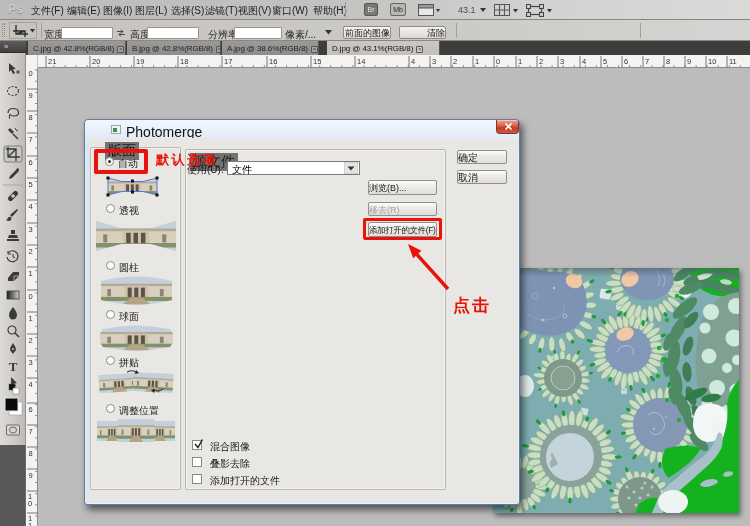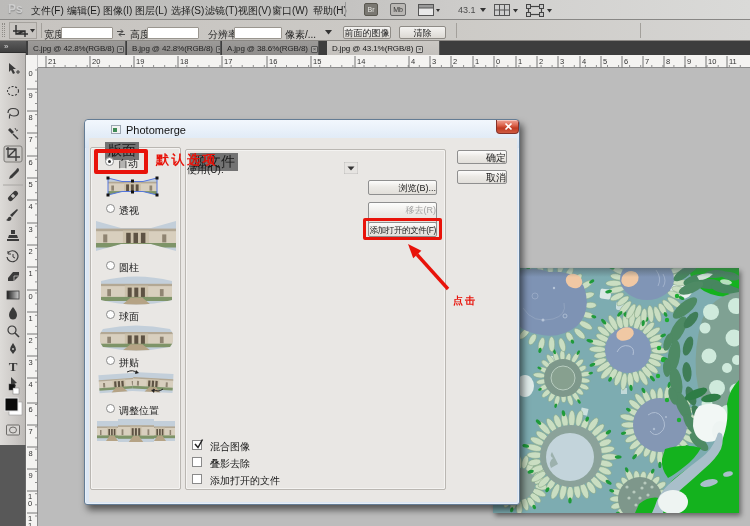--- a/index.html
+++ b/index.html
@@ -3,49 +3,49 @@
 *{margin:0;padding:0;box-sizing:border-box}
 html,body{width:750px;height:526px}
 body{position:relative;font-family:"Liberation Sans",sans-serif;overflow:hidden;background:#bcbcbc;-webkit-font-smoothing:antialiased}
 .abs{position:absolute}
 
 #menubar{left:0;top:0;width:750px;height:20px;background:linear-gradient(90deg,#bcbbb9 0%,#c3c2c0 45%,#d2d1cf 70%,#dadad8 100%);border-bottom:1px solid #888785;font-size:10px;color:#1d1d1d}
 #menubar .mi{position:absolute;top:4px;white-space:nowrap}
 #pslogo{position:absolute;left:8px;top:2px;font-size:12px;font-weight:bold;color:#cecece;text-shadow:0 1px 1px #8a8a8a;letter-spacing:0}
 #optbar{left:0;top:20px;width:750px;height:21px;background:linear-gradient(90deg,#c7c4c0 0%,#cccac6 60%,#d6d5d3 100%);border-bottom:1px solid #8b8884;font-size:10px;color:#1d1d1d}
 .inp{position:absolute;top:7px;height:12px;background:#fff;border:1px solid #9a968f;border-radius:1px}
-.obtn{position:absolute;top:6px;height:13px;background:linear-gradient(#f4f3f1,#dcd9d4);border:1px solid #8e8b86;border-radius:2px;font-size:9px;text-align:center;color:#1d1d1d}
+.obtn{position:absolute;top:6px;height:13px;background:linear-gradient(#f4f3f1,#dcd9d4);border:1px solid #8e8b86;border-radius:2px;font-size:9px;text-align:right;color:#1d1d1d}
 .olbl{position:absolute;top:8px}
 .osep{position:absolute;top:3px;width:1px;height:15px;background:#a3a09b}
 
 #tabbar{left:26px;top:41px;width:724px;height:14px;background:#3d3d3d}
 .tab{position:absolute;top:0;height:14px;font-size:8px;letter-spacing:-0.1px;color:#242424;padding-top:3px;padding-left:5px;white-space:nowrap;overflow:hidden;background:linear-gradient(#9c9a98,#8f8d8b);border-right:1px solid #585858}
 .tab .x{display:inline-block;width:7px;height:7px;border:1px solid #555;border-radius:1px;font-size:6px;line-height:5px;text-align:center;color:#444;margin-left:3px;background:#a6a4a2}
 #toolhead{left:0;top:41px;width:26px;height:12px;background:linear-gradient(#5c5c5c,#404040);color:#ddd;font-size:8px;line-height:11px;padding-left:4px;border-bottom:1px solid #2e2e2e}
 #toolbody{left:0;top:53px;width:26px;height:392px;background:linear-gradient(90deg,#dddbd8,#ccc9c6 60%,#bdbab7);border-right:1px solid #908e8b}
 #tooldark{left:0;top:445px;width:26px;height:81px;background:#585858;border-right:1px solid #6a6a6a}
 
 #hruler{left:26px;top:55px;width:724px;height:13px;background:#f4f3f1;border-bottom:1px solid #8b8b8b}
 #vruler{left:26px;top:68px;width:12px;height:458px;background:#f4f3f1;border-right:1px solid #8b8b8b}
 #rcorner{left:26px;top:55px;width:12px;height:13px;background:#f4f3f1;border-right:1px solid #c5c5c5;z-index:2}
 #canvas{left:38px;top:68px;width:712px;height:458px;background:#bcbcbc}
 
 #dlg{left:84px;top:119px;width:436px;height:386px;background:#dbe6f4;border:1px solid #647c94;border-radius:4px 4px 3px 3px;box-shadow:3px 5px 7px rgba(0,0,0,0.55),0 0 0 1px rgba(255,255,255,0.35) inset}
-#dlgtitle{position:absolute;left:0;top:0;width:100%;height:28px;font-size:11px;color:#111;border-radius:4px 4px 0 0;background:linear-gradient(#f2f7fd,#d8e5f3)}
+#dlgtitle{position:absolute;left:0;top:0;width:100%;height:28px;font-size:14px;color:#111;border-radius:4px 4px 0 0;background:linear-gradient(#f2f7fd,#d8e5f3)}
 #dlgtitle .txt{position:absolute;left:41px;top:4px}
 #dlgicon{position:absolute;left:26px;top:5px;width:10px;height:9px;background:#f2f2f2;border:1px solid #9aa5b0}
 #dlgicon i{position:absolute;left:1px;top:2px;width:4px;height:4px;background:#3f8a55}
 #dlgclose{position:absolute;left:411px;top:0;width:23px;height:14px;background:linear-gradient(#f0a396,#dd6750 40%,#c03a22 62%,#cf5b42);border:1px solid #85322a;border-top:none;border-radius:0 3px 4px 4px;box-shadow:0 1px 0 rgba(255,255,255,0.4) inset;color:#fff;font-size:8px;text-align:center;line-height:13px;font-weight:bold}
 #dlgbody{position:absolute;left:4px;top:18px;width:428px;height:364px;background:#e9e7e4;border-radius:1px}
 .grp{position:absolute;border:1px solid #bab7b2;border-radius:2px;box-shadow:0 0 0 1px #f4f3f1 inset}
 .grplbl{position:absolute;font-size:14px;color:#1a1a1a;background:#737373;padding:0 3px}
 .radio{position:absolute;width:9px;height:9px;border-radius:50%;background:#fdfdfd;border:1px solid #8a8a8a}
 .radio.sel::after{content:"";position:absolute;left:2px;top:2px;width:3px;height:3px;border-radius:50%;background:#2f2f2f}
 .rlbl{position:absolute;font-size:10px;color:#1a1a1a;white-space:nowrap}
-.btn{position:absolute;background:linear-gradient(#fdfdfc,#eceae6 45%,#e2dfda);border:1px solid #8f8f8f;border-radius:2px;font-size:9px;color:#1c1c1c;text-align:right;white-space:nowrap;overflow:hidden}
+.btn{position:absolute;background:linear-gradient(#fdfdfc,#eceae6 45%,#e2dfda);border:1px solid #8f8f8f;border-radius:2px;font-size:9px;color:#1c1c1c;text-align:left;white-space:nowrap;overflow:hidden}
 .chk{position:absolute;width:10px;height:10px;background:#fff;border:1px solid #8a8a8a}
 
 .ann{position:absolute;border:3px solid #e8130a;border-radius:2px;z-index:60}
 .anntxt{position:absolute;color:#e8130a;font-weight:bold;z-index:60}
 </style></head>
 <body>
 
 <div class="abs" id="menubar">
   <span class="mi" style="left:31px">文件(F)</span>
   <span class="mi" style="left:67px">编辑(E)</span>
@@ -992,26 +992,27 @@
         <rect x="16.9" y="9.2" width="2.0" height="7.6" fill="#5d5243"></rect>
         <rect x="20.2" y="9.2" width="2.0" height="7.6" fill="#5d5243"></rect>
         <rect x="3.6" y="10.3" width="1.8" height="5.8" fill="#8f8472"></rect>
         <rect x="29.5" y="10.3" width="1.8" height="5.8" fill="#8f8472"></rect>
         <rect y="16.6" width="36" height="3.2" fill="#7e9468"></rect>
         <path d="M10.8 23 L15.1 17.0 L20.9 17.0 L25.2 23 Z" fill="#b5a385"></path>
       </g>
     </svg>
 
   <span class="rlbl" style="left:187px;top:163px">使用(U):</span>
+  <span style="position:absolute;left:227px;top:161px;width:133px;height:14px;background:#fff;border:1px solid #7b7b7b;font-size:10px;padding:1px 0 0 4px">文件</span>
   <svg style="position:absolute;left:344px;top:162px;z-index:51" width="14" height="12">
       <rect x="0" y="0" width="14" height="12" fill="#e6e4e1" stroke="#9a9a9a" stroke-width="0.5"></rect>
       <path d="M3.5 4.5 l7 0 l-3.5 4 Z" fill="#333"></path>
     </svg>
   <span class="btn" style="left:368px;top:180px;width:69px;height:15px;line-height:14px">浏览(B)...</span>
-  <span class="btn" style="left:368px;top:202px;width:69px;height:26px;line-height:14px;color:#a2a2a2">移去(R)</span>
+  <span class="btn" style="left:368px;top:202px;width:69px;height:14px;line-height:14px;color:#a2a2a2">移去(R)</span>
   <span class="btn" style="left:368px;top:222px;width:69px;height:15px;line-height:14px;font-size:8.5px;letter-spacing:-0.4px">添加打开的文件(F)</span>
 
   <span class="chk" style="left:192px;top:440px"></span>
     <svg style="position:absolute;left:193px;top:438px;z-index:52" width="11" height="12">
       <path d="M2 6 l3 3.5 l4.5 -8" stroke="#222" stroke-width="1.5" fill="none"></path>
     </svg>
   <span class="rlbl" style="left:210px;top:440px">混合图像</span>
   <span class="chk" style="left:192px;top:457px"></span>
   <span class="rlbl" style="left:210px;top:457px">叠影去除</span>
   <span class="chk" style="left:192px;top:474px"></span>
@@ -1021,13 +1022,13 @@
   <span class="btn" style="left:457px;top:170px;width:50px;height:14px;line-height:13px;font-size:10px">取消</span>
 </div>
 
 <div class="ann" style="left:94px;top:149px;width:54px;height:25px;border-width:4px"></div>
 <span class="anntxt" style="left:156px;top:151px;font-size:13px;letter-spacing:2.5px">默认选项</span>
 <div class="ann" style="left:363px;top:218px;width:79px;height:22px;border-width:3px"></div>
 <svg class="abs" style="left:395px;top:238px;z-index:60" width="70" height="75">
     <path d="M53 51 L22 16.5" stroke="#e8130a" stroke-width="3.4"></path>
     <polygon points="13,6 26.4,12.8 18.2,20.2" fill="#e8130a"></polygon>
   </svg>
-<span class="anntxt" style="left:453px;top:294px;font-size:10px;letter-spacing:2px">点击</span>
+<span class="anntxt" style="left:453px;top:294px;font-size:17px;letter-spacing:2px">点击</span>
 
 </body></html>

